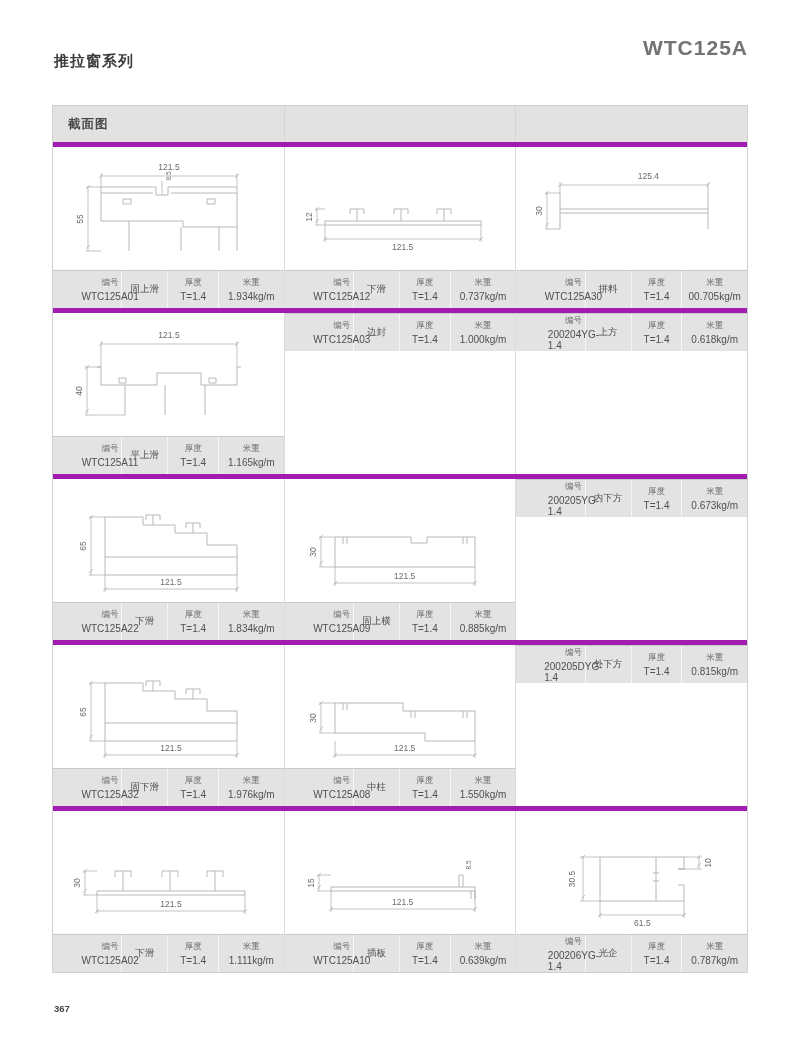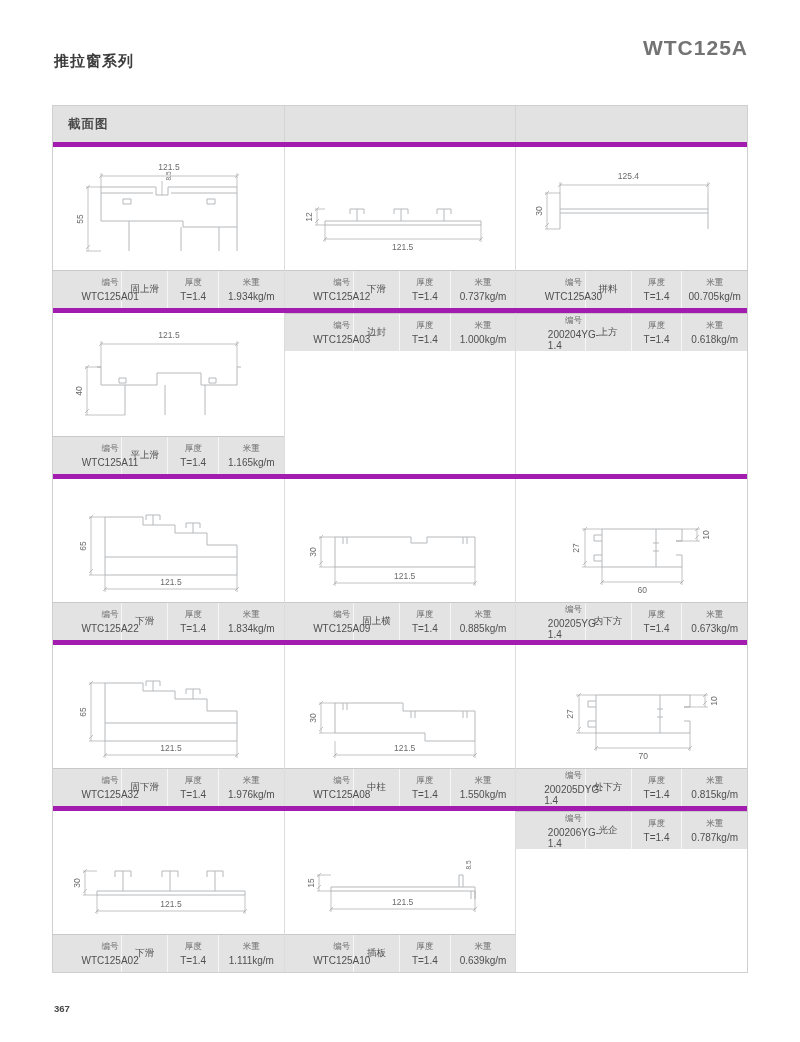--- a/index.html
+++ b/index.html
@@ -125,21 +125,21 @@
       </div>
 
       <div class="cell">
         <div class="diagram">
           <svg width="232" height="123" viewBox="0 0 232 123">
             <path class="profile" d="M44,62 H192 M44,66 H192"></path>
             <path class="profile" d="M44,46 V82 M192,46 V82"></path>
             <path class="dimline" d="M44,46 V35 M192,46 V35 M44,38 H192 M42,40 l4,-4 M190,40 l4,-4"></path>
             <path class="dimline" d="M44,46 H29 M44,82 H29 M31,46 V82 M29,48 l4,-4 M29,80 l4,-4"></path>
           </svg>
-          <span class="dim hdim" style="left:112px;top:25px">125.4</span>
+          <span class="dim hdim" style="left:132px;top:25px">125.4</span>
           <span class="dim vdim" style="left:23px;top:64px">30</span>
         </div>
         <div class="info">
           <div class="ic w-code">
             <span class="lbl">编号</span>
             <span class="val">WTC125A30</span>
           </div>
           <div class="ic w-name">
             <span class="val name">拼料</span>
           </div>
@@ -289,33 +289,20 @@
             <span class="val">T=1.4</span>
           </div>
           <div class="ic w-wt">
             <span class="lbl">米重</span>
             <span class="val">0.885kg/m</span>
           </div>
         </div>
       </div>
 
       <div class="cell">
-        <div class="diagram">
-          <svg width="232" height="123" viewBox="0 0 232 123">
-            <path class="profile" d="M86,50 H166 M166,50 V62 H160 M166,88 V76 H160 M86,88 H166 M86,50 V88"></path>
-            <path class="profile" d="M86,56 H78 V62 H86 M86,76 H78 V82 H86"></path>
-            <path class="profile" d="M140,50 V88 M137,64 h6 M137,72 h6"></path>
-            <path class="dimline" d="M86,50 H66 M86,88 H66 M69,50 V88 M67,52 l4,-4 M67,86 l4,-4"></path>
-            <path class="dimline" d="M166,50 H184 M160,62 H184 M181,50 V62 M179,52 l4,-4 M179,60 l4,-4"></path>
-            <path class="dimline" d="M86,88 V106 M166,88 V106 M86,103 H166 M84,105 l4,-4 M164,105 l4,-4"></path>
-          </svg>
-          <span class="dim vdim" style="left:60px;top:69px">27</span>
-          <span class="dim vdim" style="left:190px;top:56px">10</span>
-          <span class="dim hdim" style="left:126px;top:107px">60</span>
-        </div>
         <div class="info">
           <div class="ic w-code">
             <span class="lbl">编号</span>
             <span class="val">200205YG-1.4</span>
           </div>
           <div class="ic w-name">
             <span class="val name">内下方</span>
           </div>
           <div class="ic w-th">
             <span class="lbl">厚度</span>
@@ -387,33 +374,20 @@
             <span class="val">T=1.4</span>
           </div>
           <div class="ic w-wt">
             <span class="lbl">米重</span>
             <span class="val">1.550kg/m</span>
           </div>
         </div>
       </div>
 
       <div class="cell">
-        <div class="diagram">
-          <svg width="232" height="123" viewBox="0 0 232 123">
-            <path class="profile" d="M80,50 H174 M174,50 V62 H168 M174,88 V76 H168 M80,88 H174 M80,50 V88"></path>
-            <path class="profile" d="M80,56 H72 V62 H80 M80,76 H72 V82 H80"></path>
-            <path class="profile" d="M144,50 V88 M141,64 h6 M141,72 h6"></path>
-            <path class="dimline" d="M80,50 H60 M80,88 H60 M63,50 V88 M61,52 l4,-4 M61,86 l4,-4"></path>
-            <path class="dimline" d="M174,50 H192 M168,62 H192 M189,50 V62 M187,52 l4,-4 M187,60 l4,-4"></path>
-            <path class="dimline" d="M80,88 V106 M174,88 V106 M80,103 H174 M78,105 l4,-4 M172,105 l4,-4"></path>
-          </svg>
-          <span class="dim vdim" style="left:54px;top:69px">27</span>
-          <span class="dim vdim" style="left:198px;top:56px">10</span>
-          <span class="dim hdim" style="left:127px;top:107px">70</span>
-        </div>
         <div class="info">
           <div class="ic w-code">
             <span class="lbl">编号</span>
             <span class="val">200205DYG-1.4</span>
           </div>
           <div class="ic w-name">
             <span class="val name">外下方</span>
           </div>
           <div class="ic w-th">
             <span class="lbl">厚度</span>
@@ -486,20 +460,32 @@
             <span class="val">T=1.4</span>
           </div>
           <div class="ic w-wt">
             <span class="lbl">米重</span>
             <span class="val">0.639kg/m</span>
           </div>
         </div>
       </div>
 
       <div class="cell">
+        <div class="diagram">
+          <svg width="232" height="123" viewBox="0 0 232 123">
+            <path class="profile" d="M84,46 H168 M168,46 V58 H162 M168,90 V74 H162 M84,90 H168 M84,46 V90"></path>
+            <path class="profile" d="M140,46 V90 M137,62 h6 M137,70 h6"></path>
+            <path class="dimline" d="M84,46 H64 M84,90 H64 M67,46 V90 M65,48 l4,-4 M65,88 l4,-4"></path>
+            <path class="dimline" d="M168,46 H186 M162,58 H186 M183,46 V58 M181,48 l4,-4 M181,56 l4,-4"></path>
+            <path class="dimline" d="M84,90 V107 M168,90 V107 M84,104 H168 M82,106 l4,-4 M166,106 l4,-4"></path>
+          </svg>
+          <span class="dim vdim" style="left:56px;top:68px">30.5</span>
+          <span class="dim vdim" style="left:192px;top:52px">10</span>
+          <span class="dim hdim" style="left:126px;top:108px">61.5</span>
+        </div>
         <div class="info">
           <div class="ic w-code">
             <span class="lbl">编号</span>
             <span class="val">200206YG-1.4</span>
           </div>
           <div class="ic w-name">
             <span class="val name">光企</span>
           </div>
           <div class="ic w-th">
             <span class="lbl">厚度</span>

